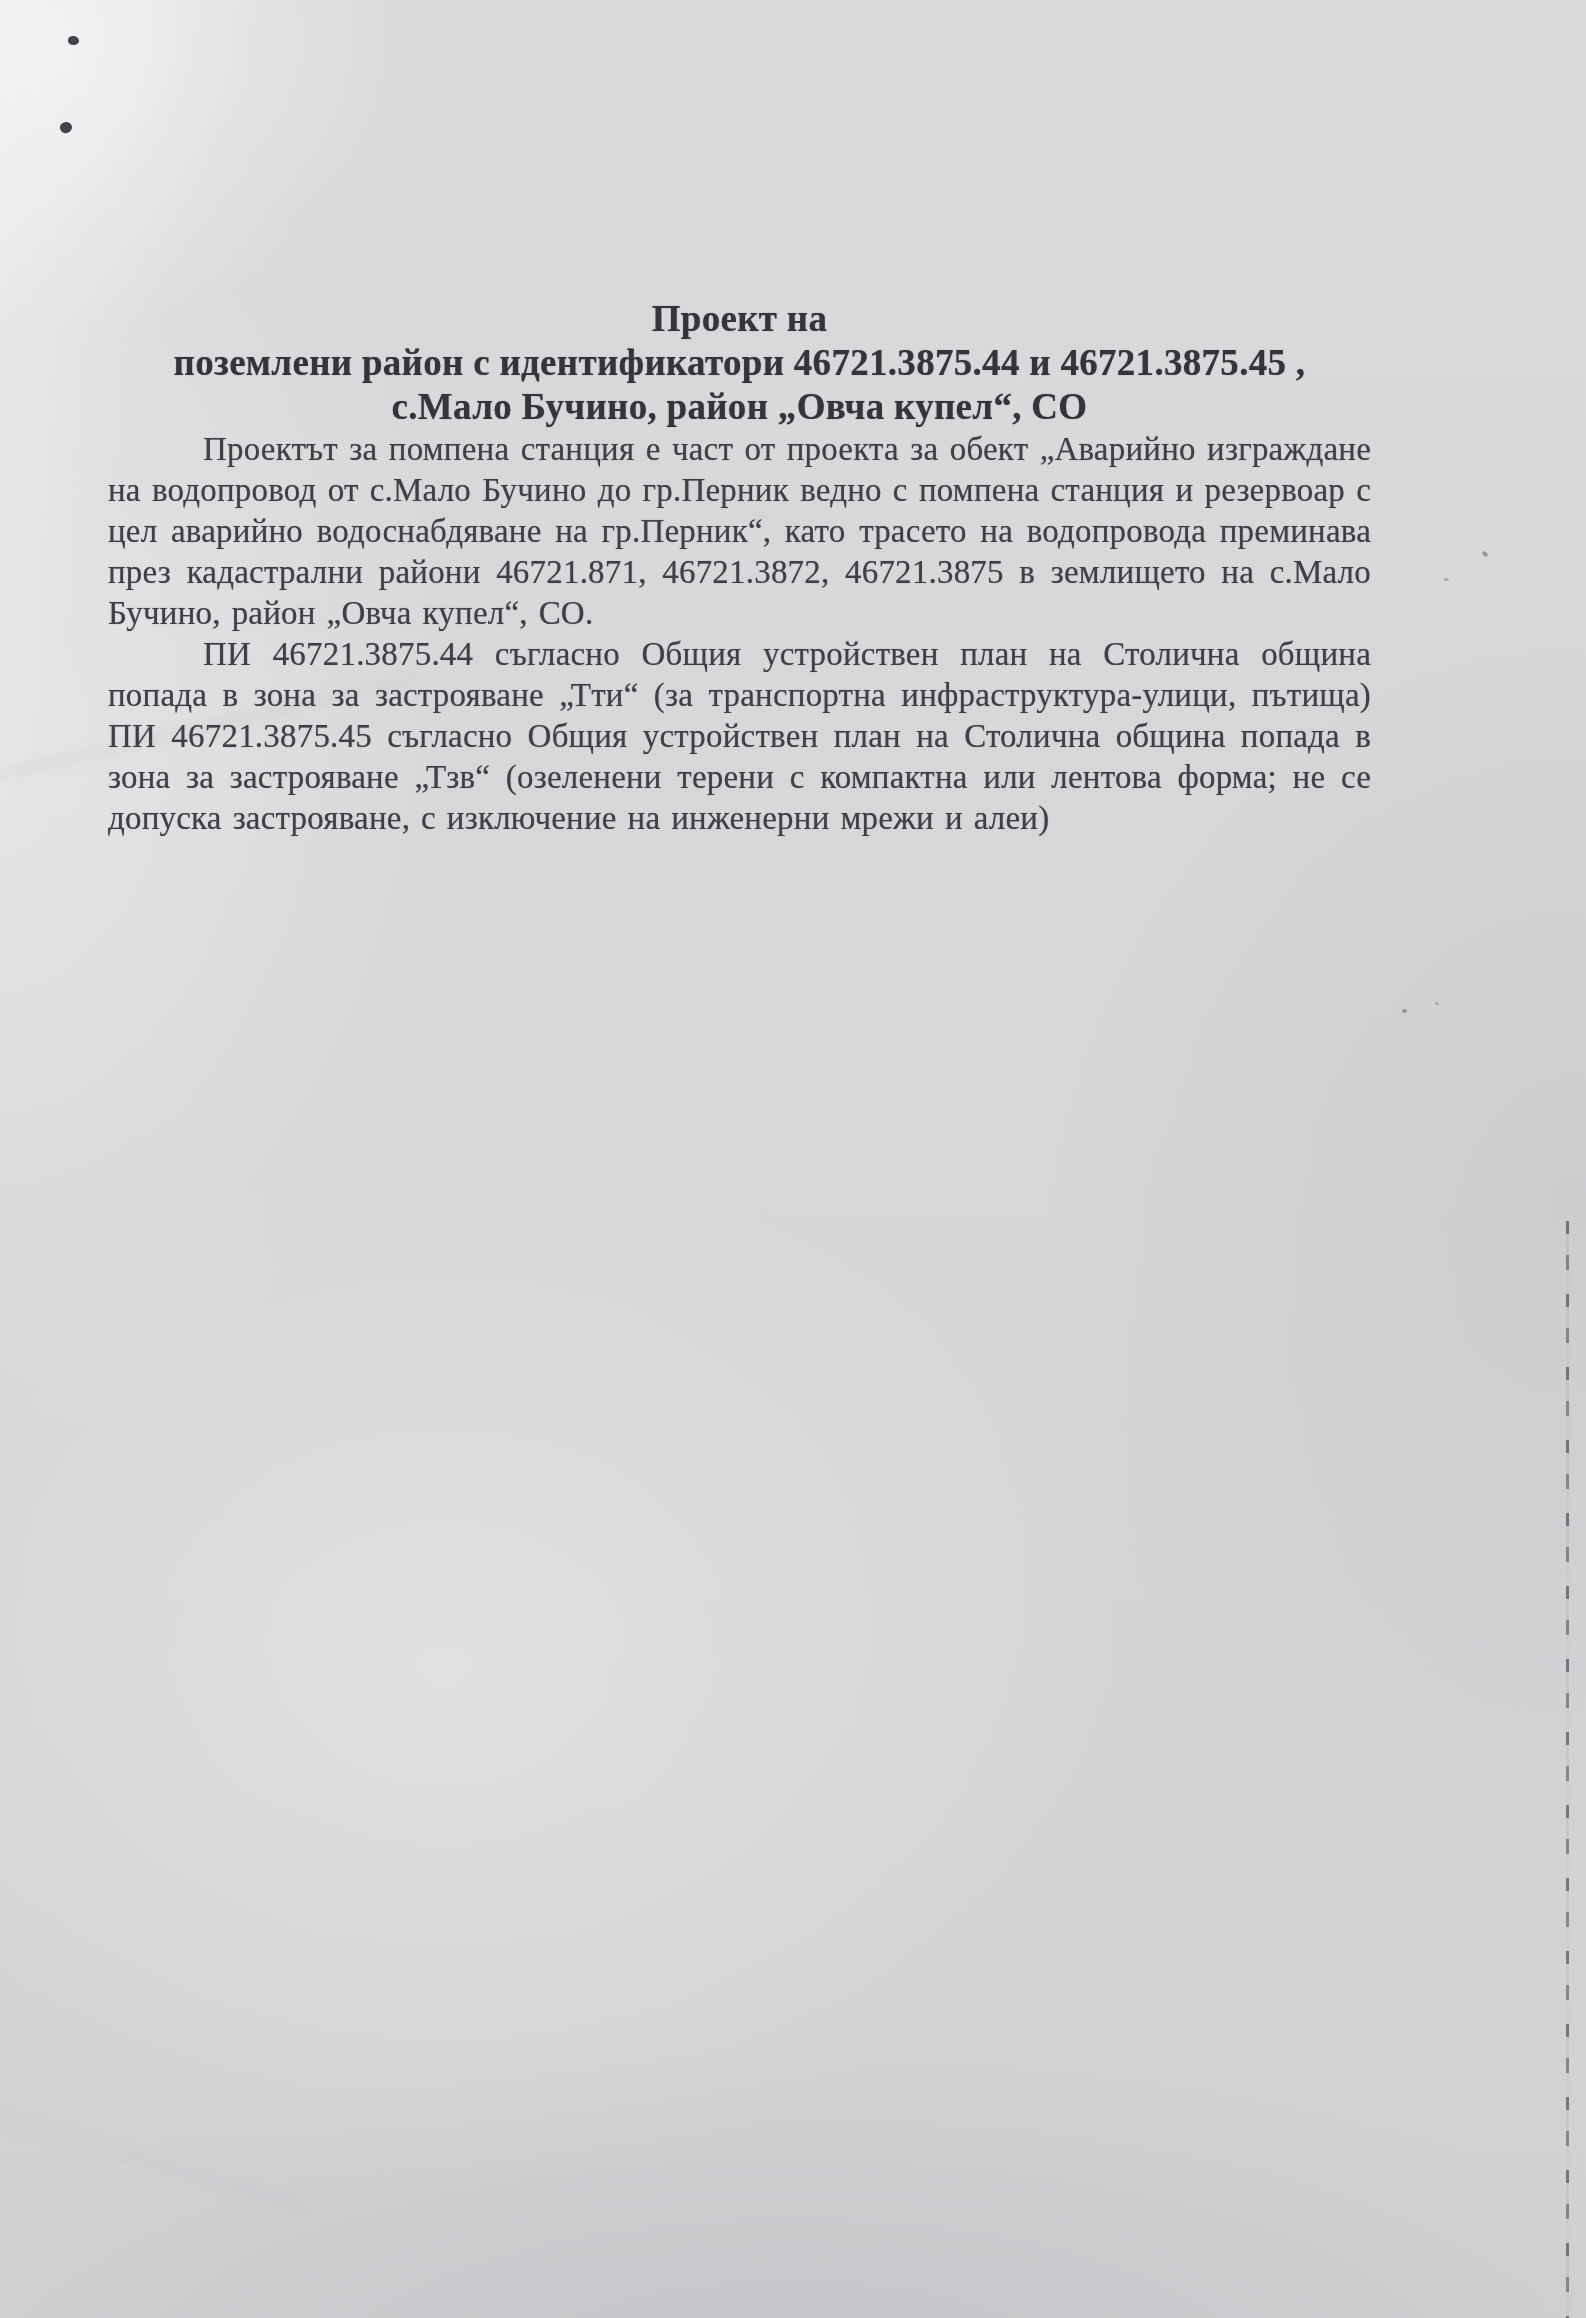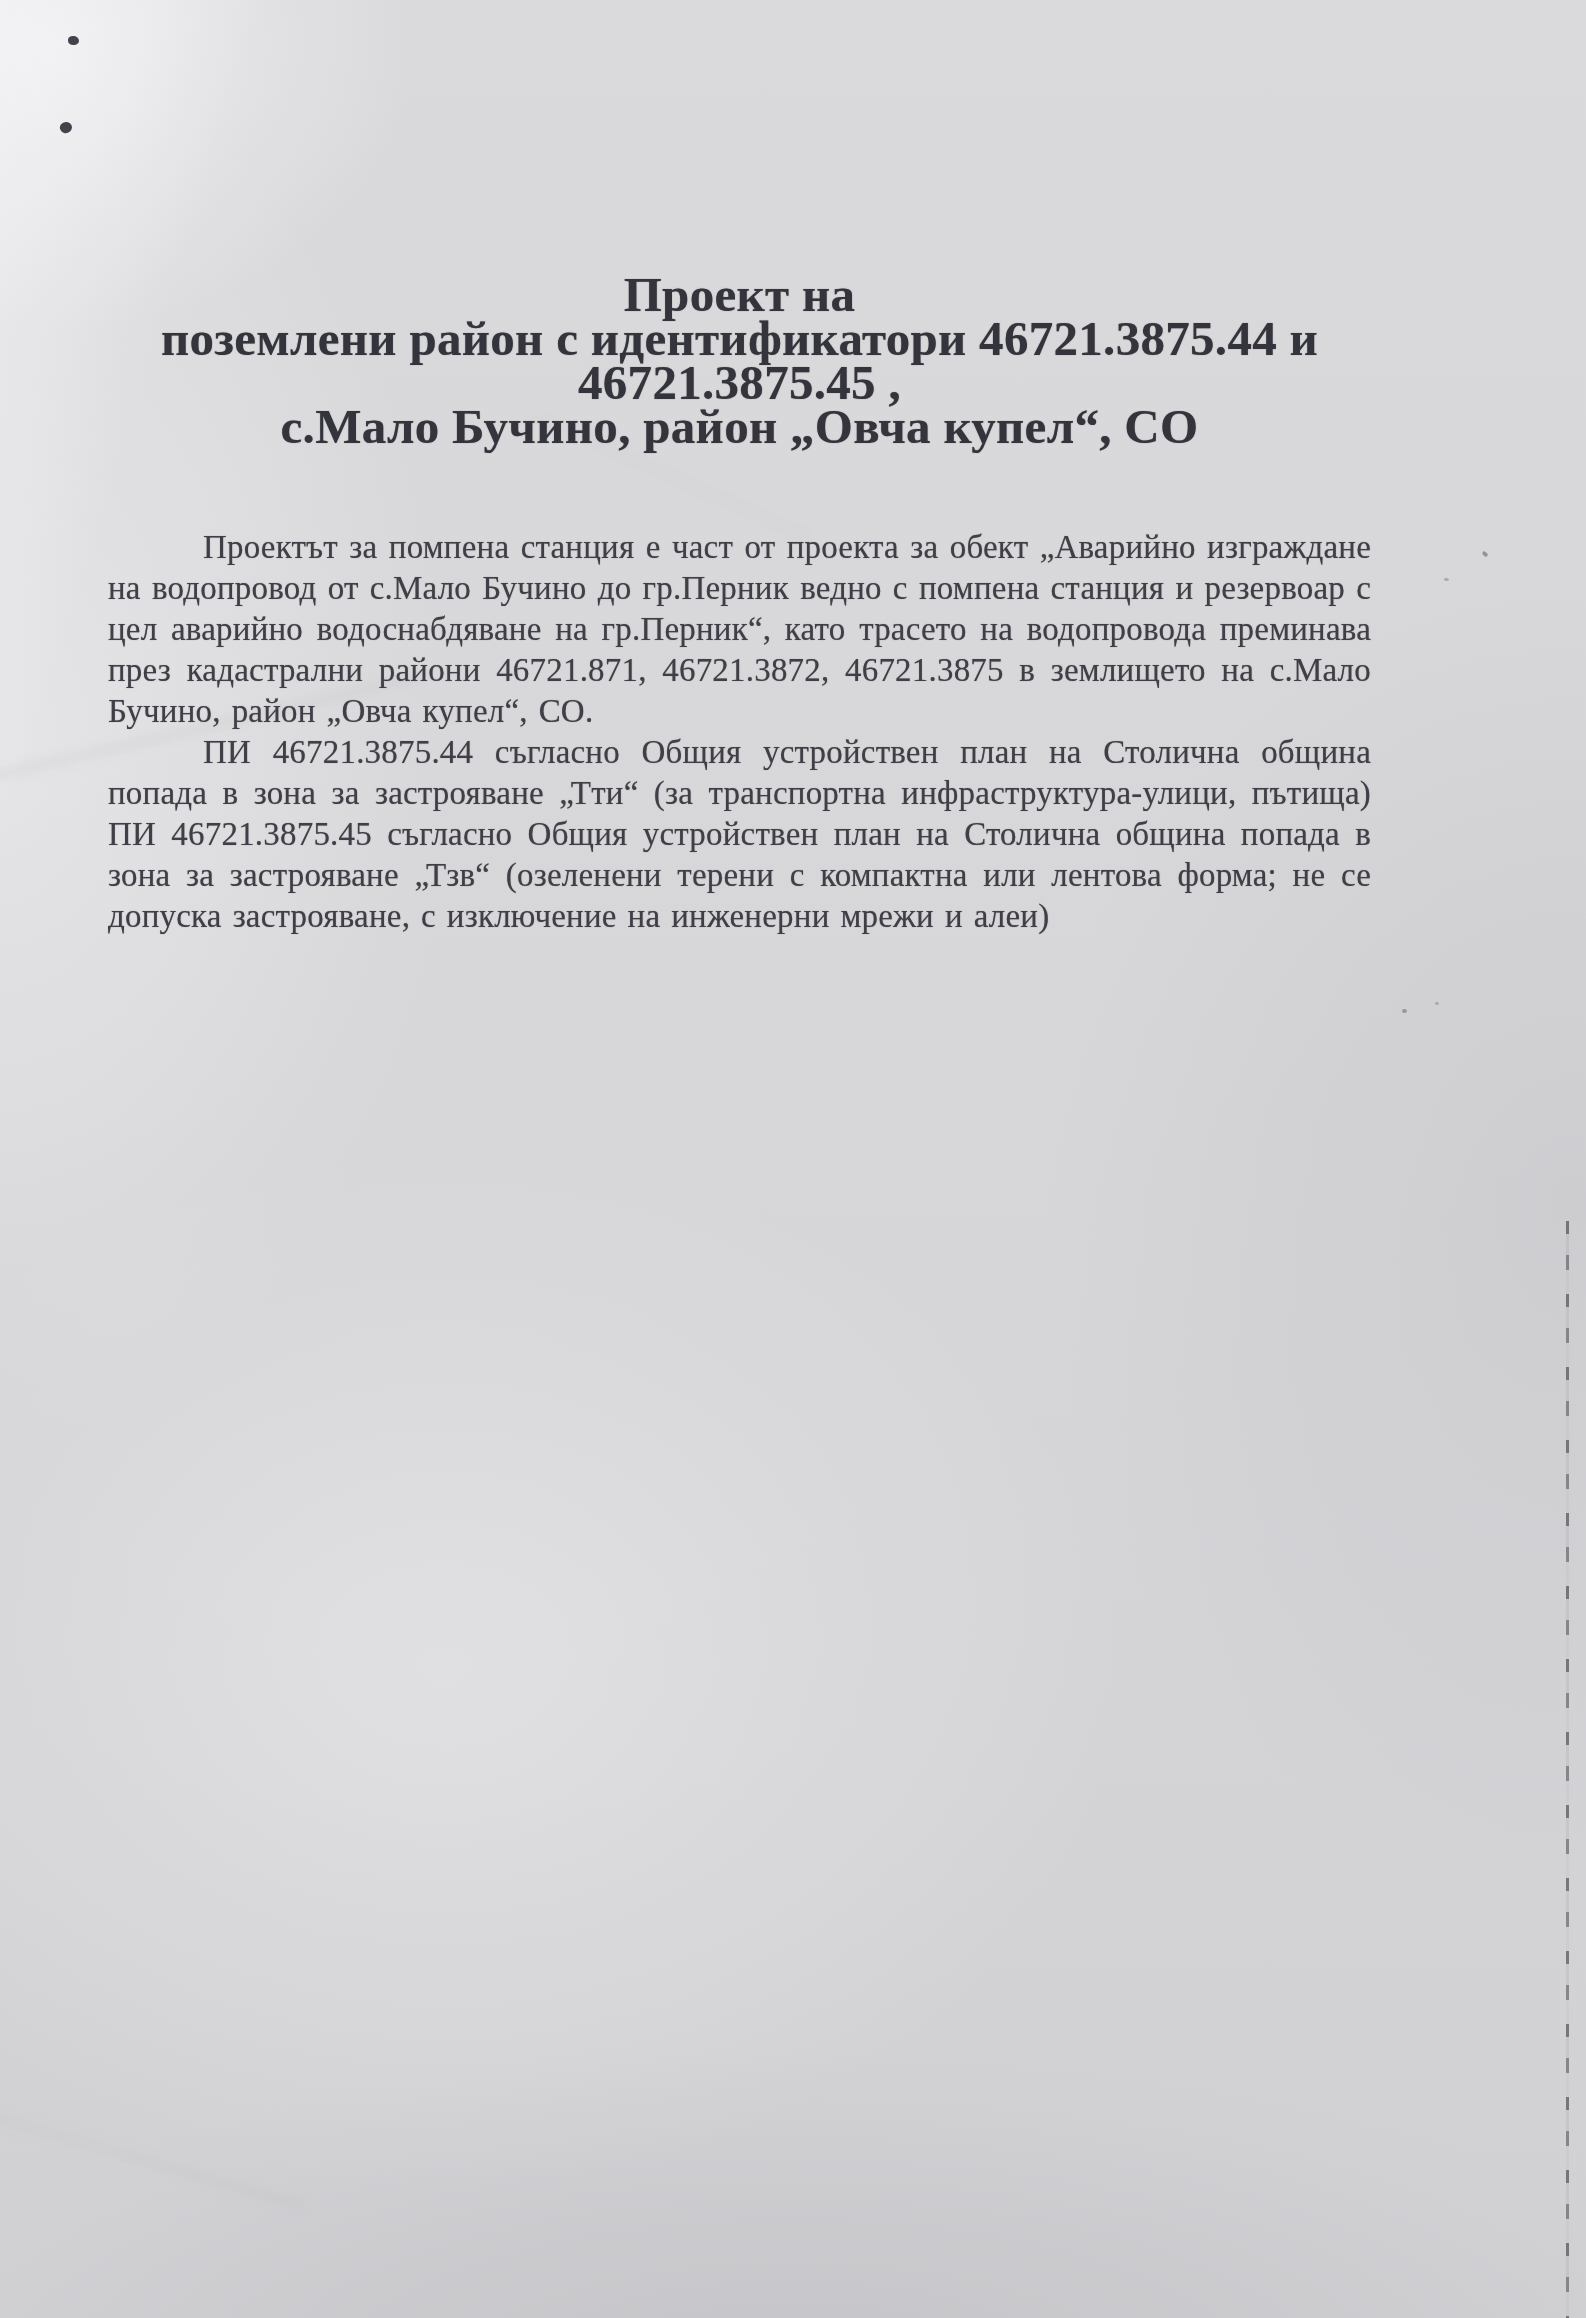--- a/index.html
+++ b/index.html
@@ -74,29 +74,29 @@
     left: 108px;
     top: 273px;
     width: 1263px;
     font-family: "Liberation Serif", "DejaVu Serif", serif;
     color: #3f3f47;
   }
 
   .doc-title {
     text-align: center;
     font-weight: bold;
-    font-size: 49px;
+    font-size: 37px;
     line-height: 44px;
     color: #34343c;
     letter-spacing: 0.3px;
     text-shadow: 0 0 1.1px rgba(52,52,60,0.55);
+    margin-top: 24px;
   }
 
   .doc-body {
-    margin-top: 78px;
   }
 
   .para {
     margin: 0;
     font-size: 33px;
     line-height: 41px;
     text-align: justify;
     text-indent: 95px;
     word-spacing: 2.5px;
     letter-spacing: 0.2px;

